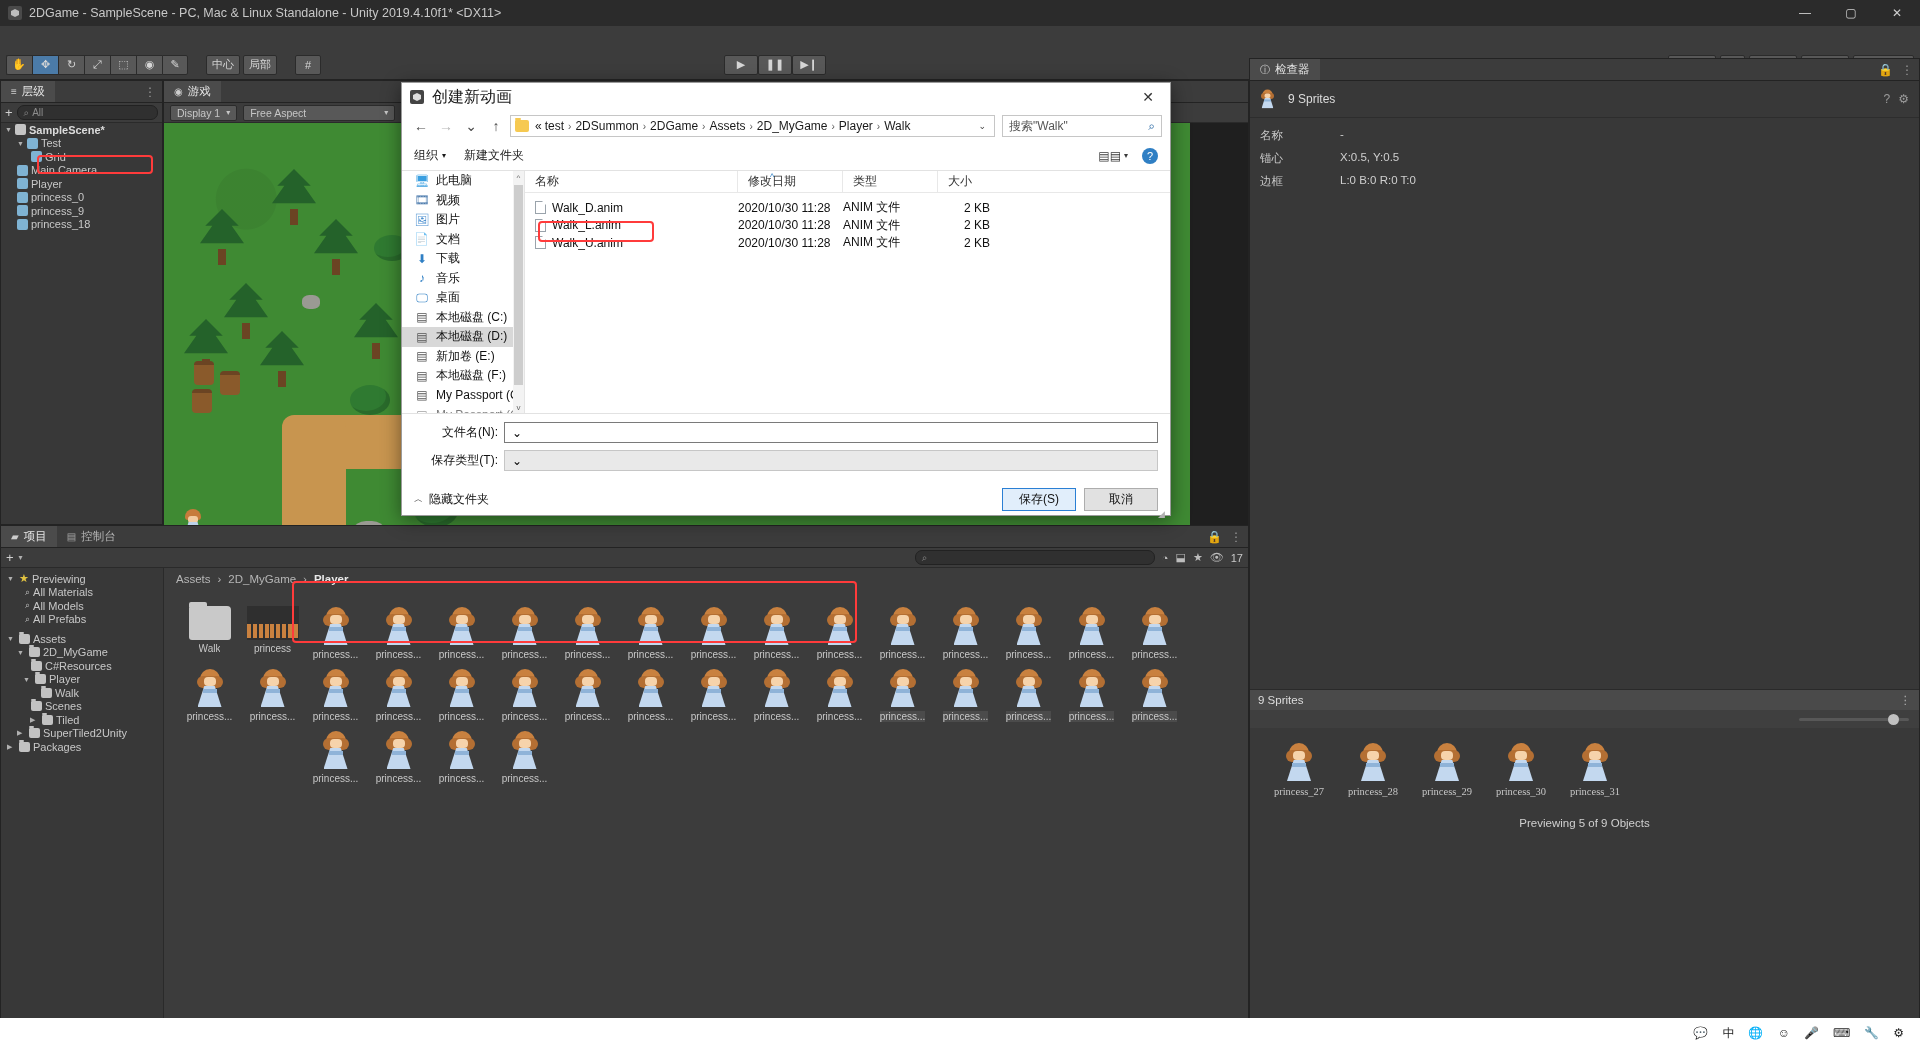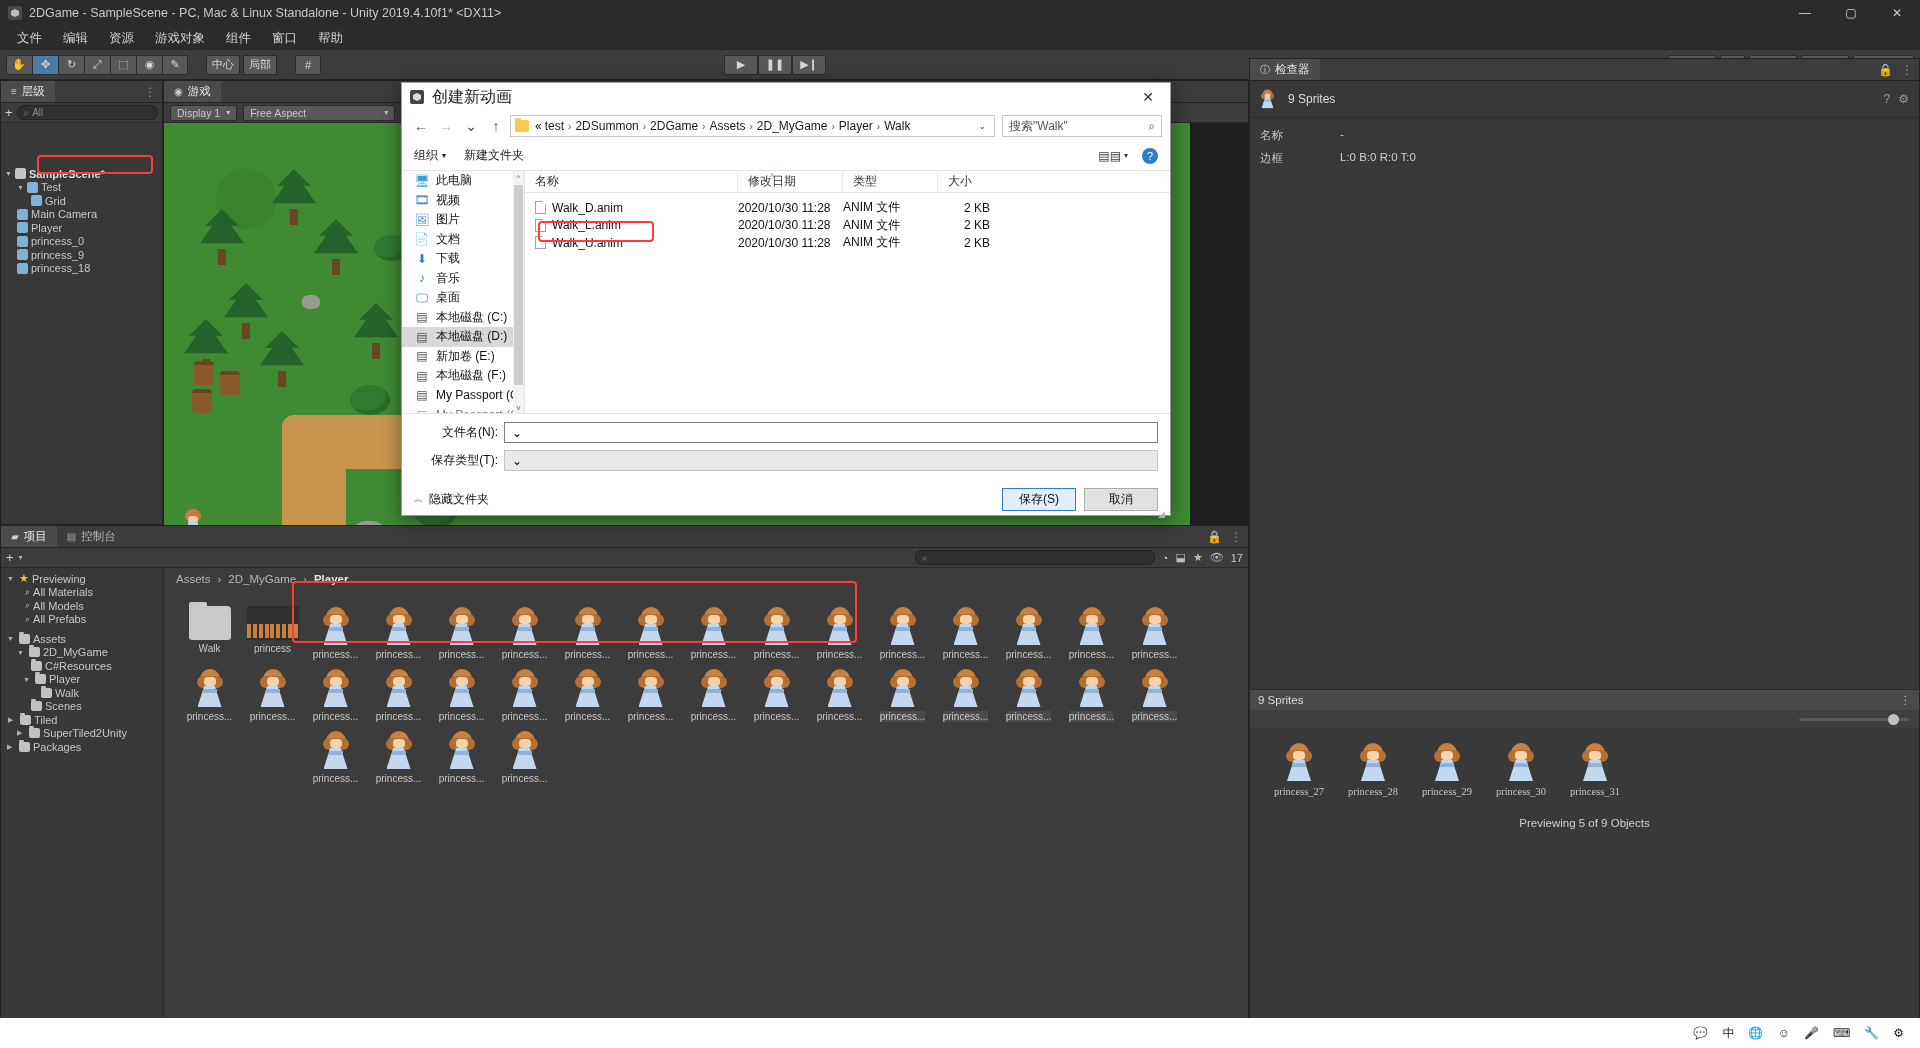--- a/index.html
+++ b/index.html
@@ -80,21 +80,21 @@
   
   #hierarchy { left: 0; top: 80px; width: 163px; height: 445px; }
   .h-toolbar { height: 20px; background: #3c3c3c; display: flex; align-items: center; gap: 4px; padding: 0 4px; border-bottom: 1px solid #2a2a2a;}
   .h-add { color: #d0d0d0; font-size: 13px; }
   .h-search {
     flex: 1; height: 15px; background: #303030; border: 1px solid #222;
     border-radius: 7px; color: #8d8d8d; font-size: 10px; display:flex; align-items:center; padding: 0 6px; gap:3px;
   }
   .h-rows { background: #383838; height: calc(100% - 42px); overflow: hidden; }
   .h-row { height: 13.5px; display: flex; align-items: center; font-size: 11px; color: #c8c8c8; padding-left: 4px; position: relative;}
-  .h-row.scene { color: #dcdcdc; font-weight: bold; margin-top: 44px; }
+  .h-row.scene { color: #dcdcdc; font-weight: bold; }
   .h-row .tri { width: 10px; font-size: 7px; color: #b0b0b0; }
   .h-row .cube { width: 11px; height: 11px; margin-right: 3px; display:inline-block; }
   .h-row .lbl { white-space: nowrap; }
 
   
   #gameview { left: 163px; top: 80px; width: 1086px; height: 445px; background: #1f1f1f;}
   .gv-bar { height: 20px; background: #3c3c3c; display:flex; align-items:center; gap: 6px; padding: 0 6px; font-size: 11px; color: #c6c6c6; border-bottom: 1px solid #2a2a2a;}
   .gv-sel { background: #585858; border: 1px solid #2b2b2b; border-radius: 2px; height: 16px; display:flex; align-items:center; padding: 0 6px; gap:6px; font-size: 10.5px;}
   .gv-canvas { position: relative; width: 100%; height: calc(100% - 22px); background: #262626; overflow: hidden;}
   .gv-scene { position: absolute; left: 0; top: 0; width: 1028px; height: 423px;
@@ -278,29 +278,20 @@
   <div class="titlebar">
     <div class="app-ico"></div>
     <span>2DGame - SampleScene - PC, Mac &amp; Linux Standalone - Unity 2019.4.10f1* &lt;DX11&gt;</span>
     <div class="win-btns">
       <div class="win-btn">—</div>
       <div class="win-btn">▢</div>
       <div class="win-btn close">✕</div>
     </div>
   </div>
 
-  <div class="menubar">
-    <div class="mi">文件</div>
-    <div class="mi">编辑</div>
-    <div class="mi">资源</div>
-    <div class="mi">游戏对象</div>
-    <div class="mi">组件</div>
-    <div class="mi">窗口</div>
-    <div class="mi">帮助</div>
-  </div>
 
   <div class="toolbar">
     <div class="tb-grp">
       <div class="tb-btn">✋</div>
       <div class="tb-btn sel">✥</div>
       <div class="tb-btn">↻</div>
       <div class="tb-btn">⤢</div>
       <div class="tb-btn">⬚</div>
       <div class="tb-btn">◉</div>
       <div class="tb-btn">✎</div>
@@ -496,20 +487,24 @@
         <span>?</span>
         <span>⚙</span>
       </span>
     </div>
     <div class="insp-rows">
       <div class="insp-row">
         <span class="k">名称</span>
         <span class="v">-</span>
       </div>
       <div class="insp-row">
+        <span class="k">锚心</span>
+        <span class="v">X:0.5, Y:0.5</span>
+      </div>
+      <div class="insp-row">
         <span class="k">边框</span>
         <span class="v">L:0 B:0 R:0 T:0</span>
       </div>
     </div>
 
     <div class="insp-preview-head">
       <div class="prev-bar">
         <span>9 Sprites</span>
         <span class="dots">⋮</span>
       </div>
@@ -646,21 +641,21 @@
           <span>Player</span>
         </div>
         <div class="pj-node" style="padding-left:40px;">
           <span class="ico folder-ico"></span>
           <span>Walk</span>
         </div>
         <div class="pj-node" style="padding-left:30px;">
           <span class="ico folder-ico"></span>
           <span>Scenes</span>
         </div>
-        <div class="pj-node" style="padding-left:7px;">
+        <div class="pj-node" style="padding-left:29px;">
           <span class="tri">▶</span>
           <span class="ico folder-ico"></span>
           <span>Tiled</span>
         </div>
         <div class="pj-node" style="padding-left:16px;">
           <span class="tri">▶</span>
           <span class="ico folder-ico"></span>
           <span>SuperTiled2Unity</span>
         </div>
         <div class="pj-node" style="padding-left:6px;">

